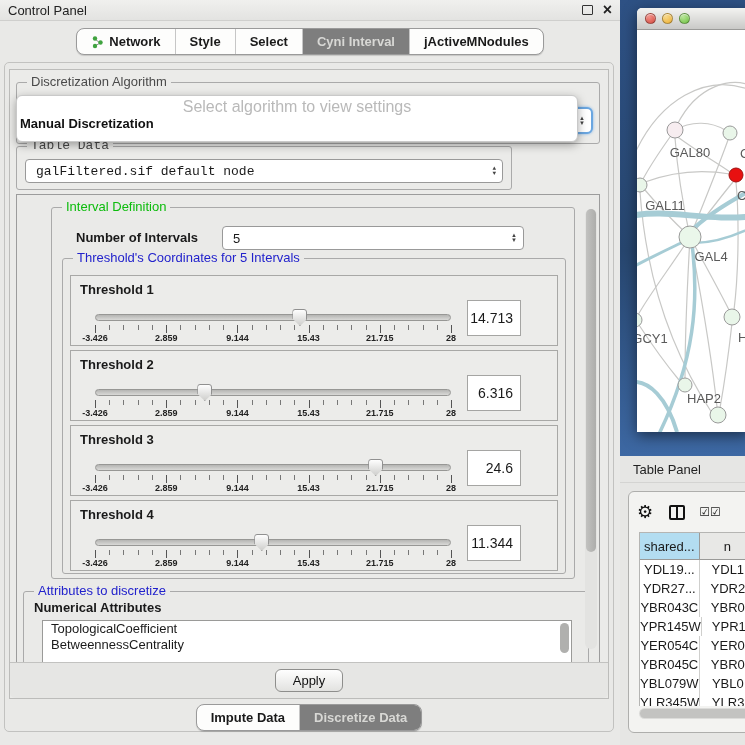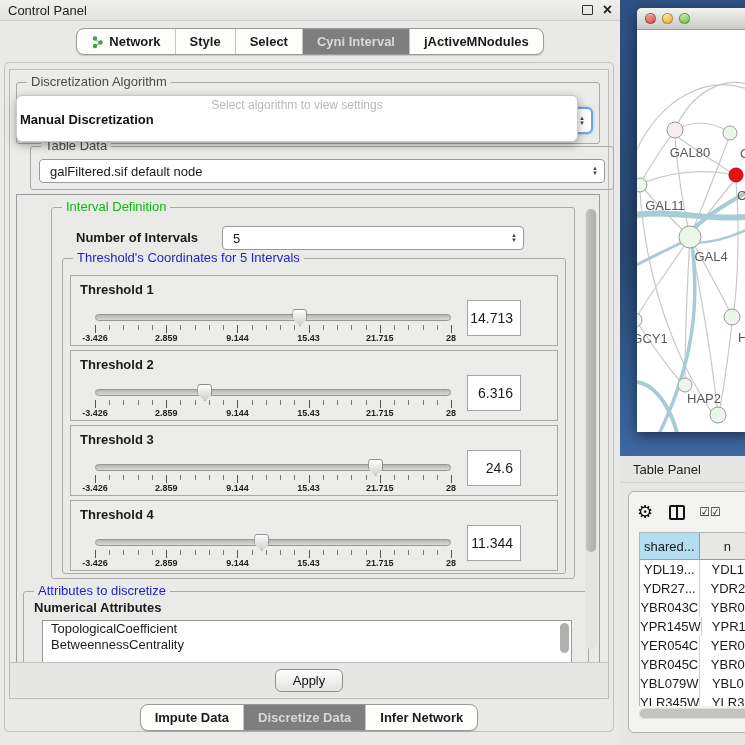--- a/index.html
+++ b/index.html
@@ -33,26 +33,26 @@
   .legend-green { color:#0cbc0c; }
   .legend-blue  { color:#2222cc; }
   .legend-gray  { color:#4a4a4a; }
 
   
   .algo-group { left:6px; top:12px; width:584px; height:62px; }
   .algo-combo { position:absolute; left:8px; right:6px; top:24px; height:27px; background:#fff; border:2px solid #6aa6e0; border-radius:6px; box-shadow:0 0 3px #7fb2e5; }
   .stepper { position:absolute; right:6px; top:50%; transform:translateY(-50%); display:flex; flex-direction:column; line-height:5px; font-size:6px; color:#444; }
 
   .algo-popup { position:absolute; left:6px; top:25px; width:562px; height:47px; background:#fff; border:1px solid #c9c9c9; border-radius:6px; box-shadow:0 3px 10px rgba(0,0,0,.35); z-index:5; overflow:hidden; }
-  .popup-hint { text-align:center; font-size:12px; color:#b9b9b9; padding-top:2px; }
+  .popup-hint { text-align:center; font-size:16px; color:#b9b9b9; padding-top:2px; }
   .popup-opt { font-size:13px; color:#111; padding:0 3px; line-height:15px; cursor:pointer; }
   .popup-opt.bold { font-weight:bold; }
 
   
-  .tabledata-group { left:20px; top:76px; width:584px; height:44px; }
+  .tabledata-group { left:6px; top:76px; width:496px; height:44px;font-family:Liberation Mono, monospace; }
   .dropdown { position:absolute; background:#fff; border:1px solid #999; border-radius:4px; font-size:13px; display:flex; align-items:center; padding-left:10px; cursor:pointer; }
   .td-dropdown { left:8px; right:8px; top:12px; height:24px; }
 
   
   .settings-panel { position:absolute; left:6px; top:124px; width:584px; height:470px; background:#eaeae8; border:1px solid #9c9c9c; }
   .v-scrollbar { position:absolute; right:2px; top:14px; bottom:14px; width:12px; border-radius:6px; background:#e3e3e1; }
   .v-scrollbar .thumb { position:absolute; left:1px; right:1px; top:0; height:78%; background:linear-gradient(90deg,#c2c2c0,#adadab); border-radius:6px; cursor:grab; }
 
   .interval-group { left:34px; top:12px; width:524px; height:372px; background:#eaeae8; }
   .interval-group .group-legend, .thresholds-group .group-legend, .attributes-group .group-legend { background:#eaeae8; }
@@ -414,24 +414,20 @@
 
       <div class="bottom-tabsrow">
         <div class="tabs-box" id="bottom-tabs">
             <div class="tab">
 
     <span class="tab-label">Impute Data</span>
   </div>
             <div class="tab selected">
 
     <span class="tab-label">Discretize Data</span>
-  </div>
-            <div class="tab">
-
-    <span class="tab-label">Infer Network</span>
   </div>
           </div>
       </div>
     </div>
   </div>
 
   <div class="right-region">
     <div class="desktop">
       <div class="net-window">
         <div class="net-titlebar">

